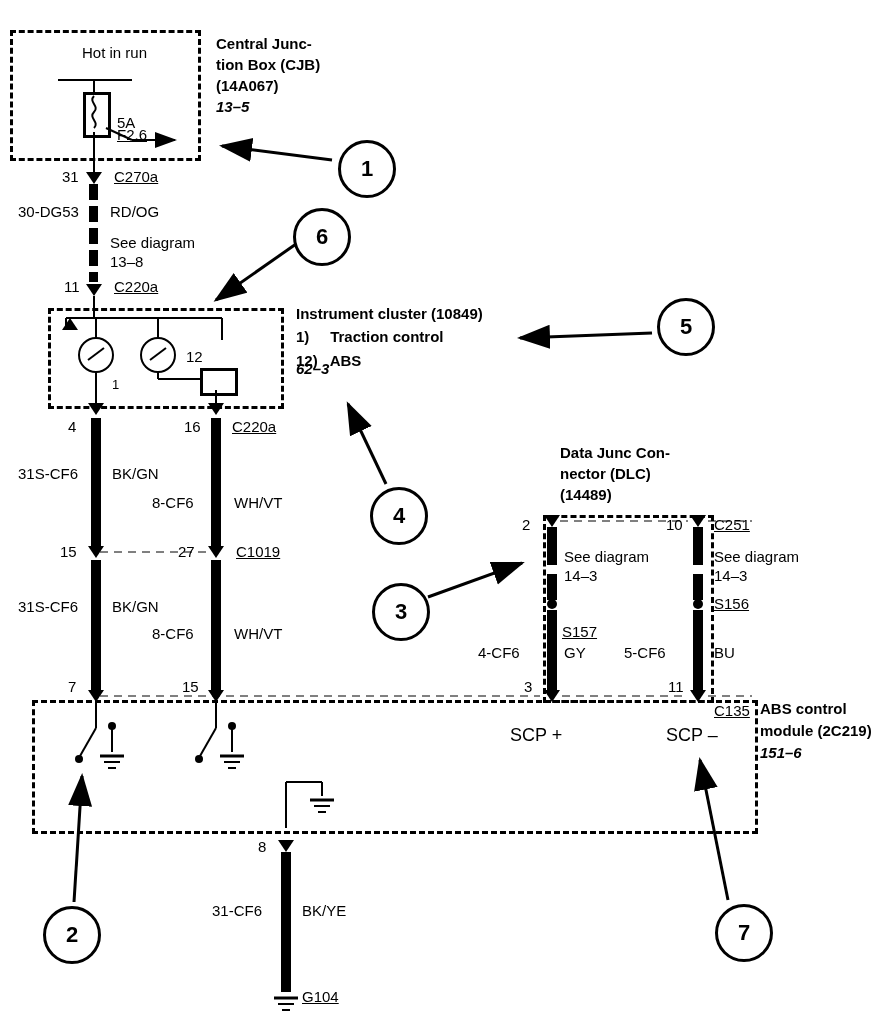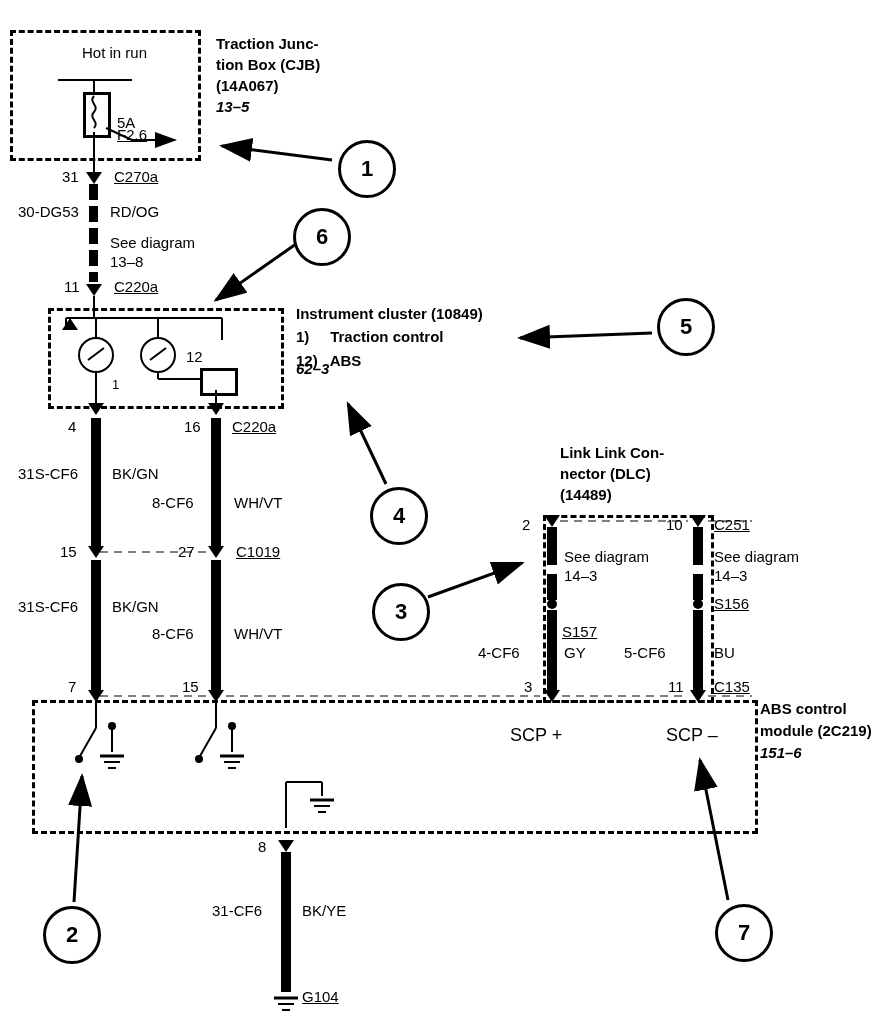--- a/index.html
+++ b/index.html
@@ -171,21 +171,21 @@
     <line x1="386" y1="484" x2="348" y2="404" stroke="#000" stroke-width="3" marker-end="url(#arr)"></line>
     <line x1="428" y1="597" x2="522" y2="563" stroke="#000" stroke-width="3" marker-end="url(#arr)"></line>
     <line x1="74" y1="902" x2="82" y2="776" stroke="#000" stroke-width="3" marker-end="url(#arr)"></line>
     <line x1="728" y1="900" x2="700" y2="760" stroke="#000" stroke-width="3" marker-end="url(#arr)"></line>
   </svg>
 
   <div class="t" style="left:82px;top:44px;">Hot in run</div>
   <div class="t u" style="left:117px;top:104px;margin-top:22px;">F2.6</div>
   <div class="t" style="left:117px;top:114px;">5A</div>
 
-  <div class="t b" style="left:216px;top:35px;">Traction Junc-</div>
+  <div class="t b" style="left:216px;top:35px;">Central Junc-</div>
   <div class="t b" style="left:216px;top:56px;">tion Box (CJB)</div>
   <div class="t b" style="left:216px;top:77px;">(14A067)</div>
   <div class="t i" style="left:216px;top:98px;">13–5</div>
 
   <div class="t" style="left:62px;top:168px;">31</div>
   <div class="t u" style="left:114px;top:168px;">C270a</div>
   <div class="t" style="left:18px;top:203px;">30-DG53</div>
   <div class="t" style="left:110px;top:203px;">RD/OG</div>
   <div class="t" style="left:110px;top:234px;">See diagram</div>
   <div class="t" style="left:110px;top:253px;">13–8</div>
@@ -211,21 +211,21 @@
 
   <div class="t" style="left:60px;top:543px;">15</div>
   <div class="t" style="left:178px;top:543px;">27</div>
   <div class="t u" style="left:236px;top:543px;">C1019</div>
 
   <div class="t" style="left:18px;top:598px;">31S-CF6</div>
   <div class="t" style="left:112px;top:598px;">BK/GN</div>
   <div class="t" style="left:152px;top:625px;">8-CF6</div>
   <div class="t" style="left:234px;top:625px;">WH/VT</div>
 
-  <div class="t b" style="left:560px;top:444px;">Link Link Con-</div>
+  <div class="t b" style="left:560px;top:444px;">Data Junc Con-</div>
   <div class="t b" style="left:560px;top:465px;">nector (DLC)</div>
   <div class="t b" style="left:560px;top:486px;">(14489)</div>
 
   <div class="t" style="left:522px;top:516px;">2</div>
   <div class="t" style="left:666px;top:516px;">10</div>
   <div class="t u" style="left:714px;top:516px;">C251</div>
 
   <div class="t" style="left:564px;top:548px;">See diagram</div>
   <div class="t" style="left:564px;top:567px;">14–3</div>
   <div class="t" style="left:714px;top:548px;">See diagram</div>
@@ -236,21 +236,21 @@
 
   <div class="t" style="left:478px;top:644px;">4-CF6</div>
   <div class="t" style="left:564px;top:644px;">GY</div>
   <div class="t" style="left:624px;top:644px;">5-CF6</div>
   <div class="t" style="left:714px;top:644px;">BU</div>
 
   <div class="t" style="left:68px;top:678px;">7</div>
   <div class="t" style="left:182px;top:678px;">15</div>
   <div class="t" style="left:524px;top:678px;">3</div>
   <div class="t" style="left:668px;top:678px;">11</div>
-  <div class="t u" style="left:714px;top:678px;">C135</div>
+  <div class="t u" style="left:714px;top:702px;">C135</div>
 
   <div class="t b" style="left:760px;top:700px;">ABS control</div>
   <div class="t b" style="left:760px;top:722px;text-align:right;">module (2C219)</div>
   <div class="t i" style="left:760px;top:744px;">151–6</div>
 
   <div class="t" style="left:510px;top:725px;font-size:18px;">SCP +</div>
   <div class="t" style="left:666px;top:725px;font-size:18px;">SCP –</div>
 
   <div class="t" style="left:258px;top:838px;">8</div>
   <div class="t" style="left:212px;top:902px;">31-CF6</div>

